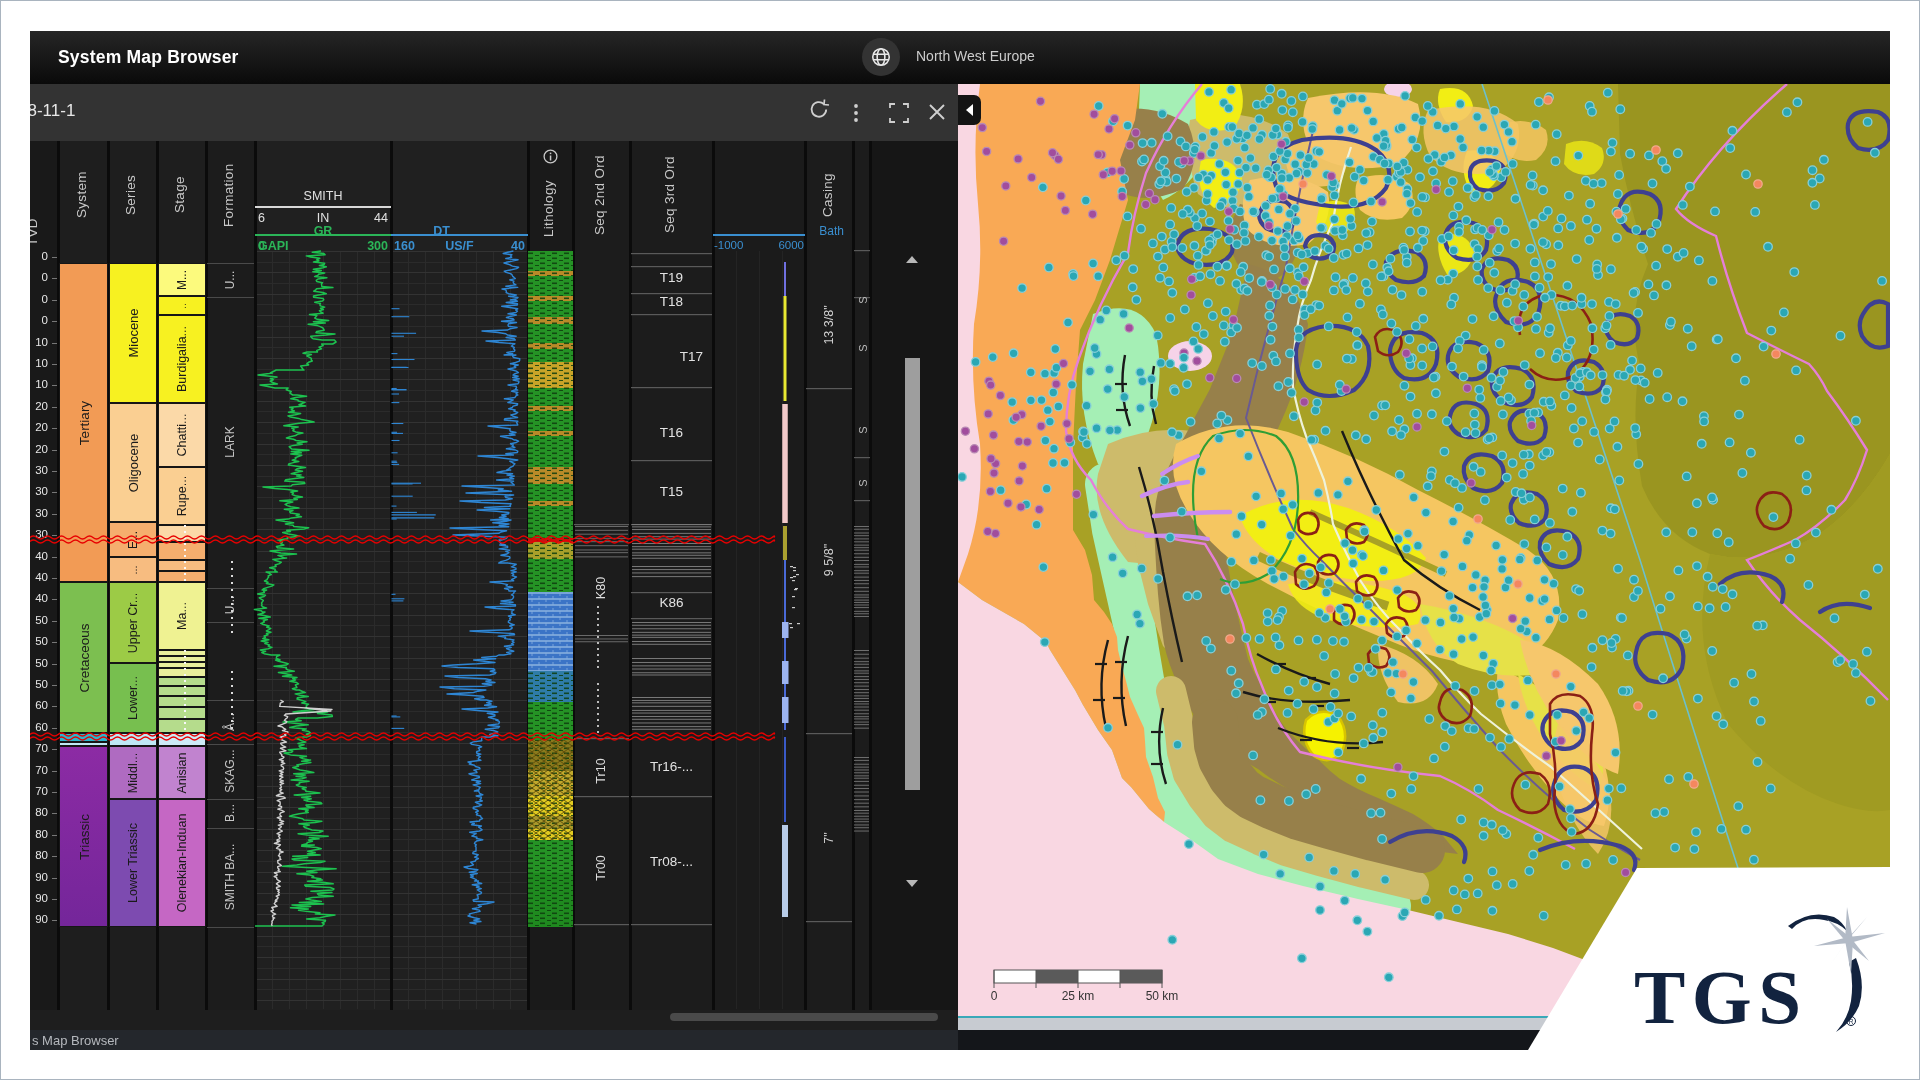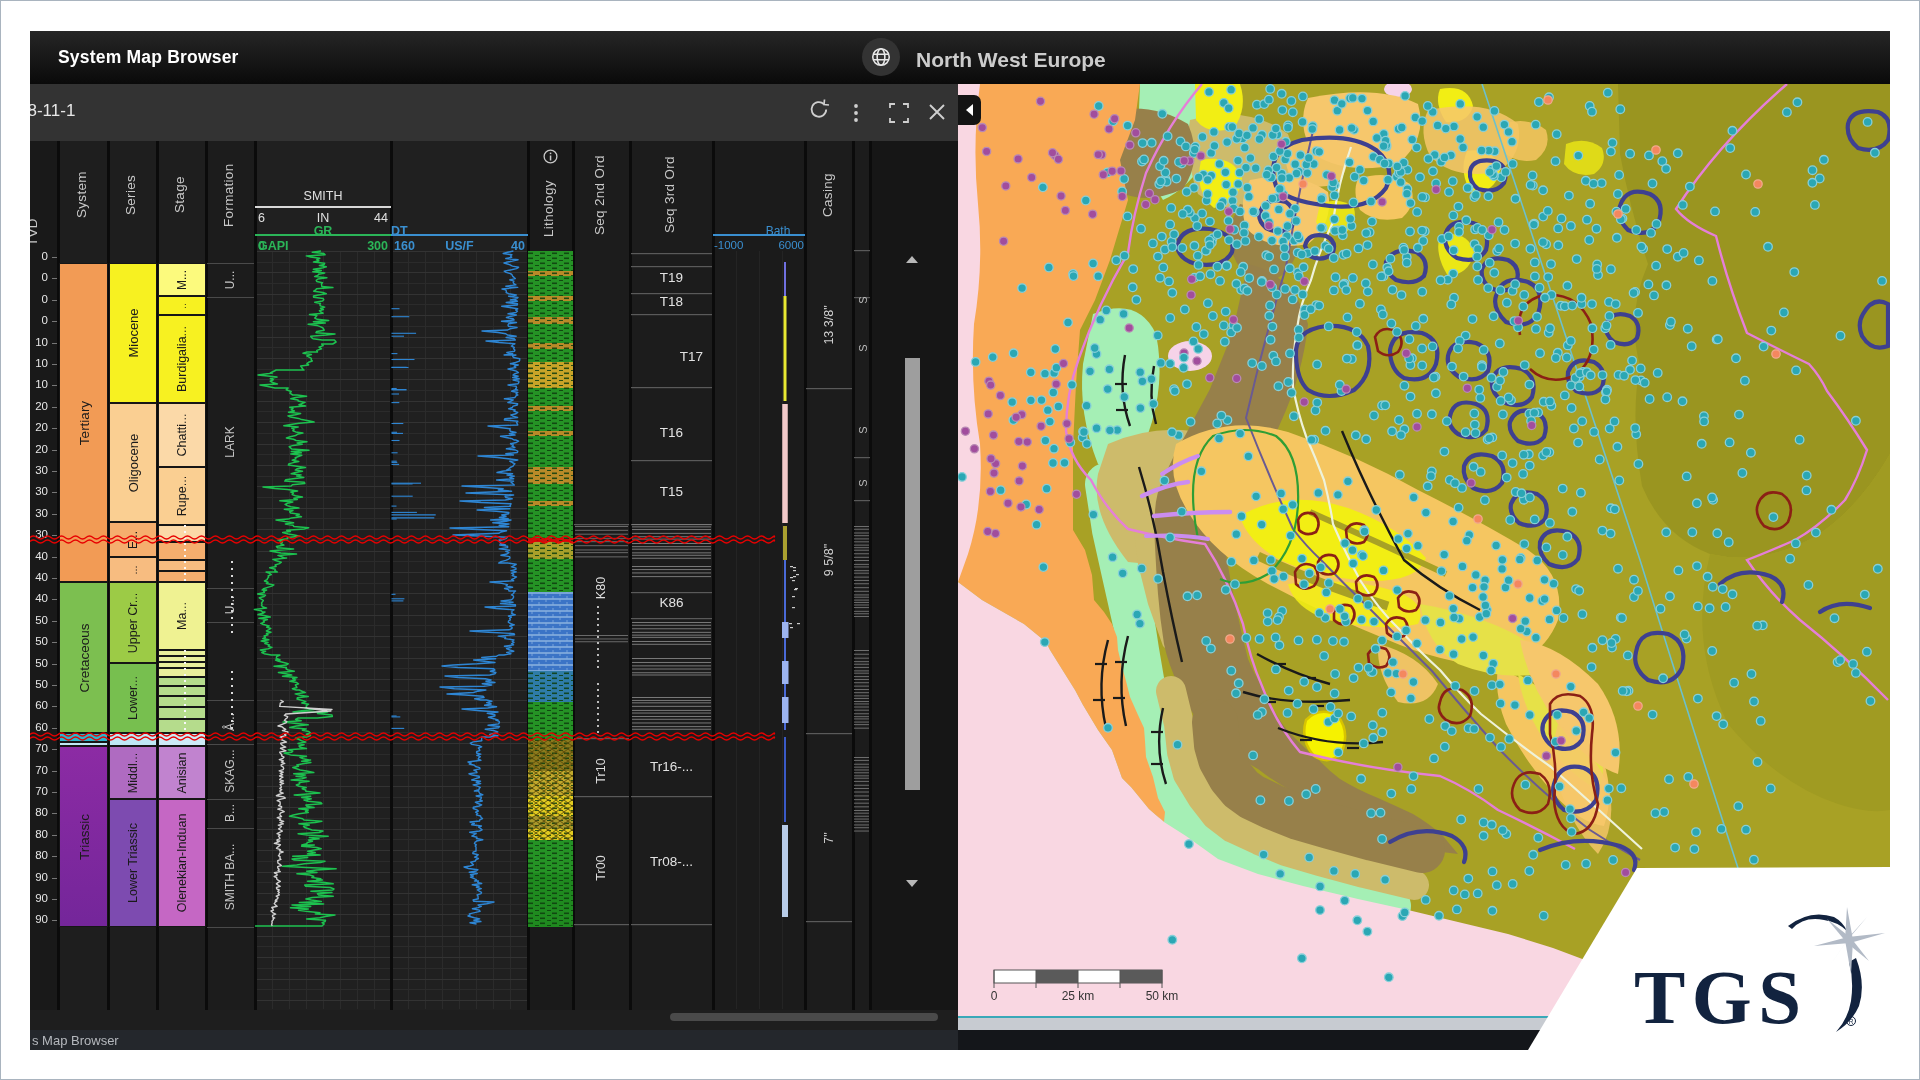--- a/index.html
+++ b/index.html
@@ -12,21 +12,21 @@
 <div id="app">
 
 <div class="abs" style="left:0;top:0;width:1860px;height:53px;background:linear-gradient(#262626,#0a0a0a)">
  <div class="abs" style="left:28px;top:16px;color:#fff;font-size:17.5px;font-weight:bold;letter-spacing:.2px">System Map Browser</div>
  <div class="abs" style="left:832px;top:7px;width:38px;height:38px;border-radius:50%;background:#333"></div>
  <svg class="abs" style="left:840px;top:15px" width="22" height="22" viewBox="0 0 24 24" fill="none" stroke="#e8e8e8" stroke-width="1.7">
    <circle cx="12" cy="12" r="9"></circle>
         <ellipse cx="12" cy="12" rx="4.2" ry="9"></ellipse>
    <path d="M3.5 9h17M3.5 15h17"></path>
  </svg>
- <div class="abs" style="left:886px;top:17px;color:#ccc;font-size:21px;font-weight:bold">North West Europe</div>
+ <div class="abs" style="left:886px;top:17px;color:#ccc;font-size:14px;font-weight:normal">North West Europe</div>
 </div>
 
 <div class="abs" style="left:0;top:53px;width:928px;height:57px;background:#333;overflow:hidden">
  <div class="abs" style="left:-12px;top:17px;color:#e8e8e8;font-size:17px;font-weight:500">48-11-1</div>
  <svg class="abs" style="left:772px;top:14px" width="150" height="30" viewBox="0 0 150 30">
    <g stroke="#cfcfcf" stroke-width="1.8" fill="none">
      <path d="M24.2 11.5 a7.3 7.3 0 1 1 -2.4 -5.5"></path>
      <path d="M22.5 1.5 l-0.5 5 l5 0.5" stroke-width="1.7"></path>
    </g>
    <g fill="#cfcfcf">
@@ -99,28 +99,28 @@
       <span style="position:absolute;left:0;width:130px;text-align:center">IN</span>
       <span style="position:absolute;right:0">44</span>
     </div>
 <div class="abs" style="left:225px;top:193px;width:136px;text-align:center;color:#2bb558;font-size:12.5px;font-weight:bold">GR</div>
 <div class="abs" style="left:225px;top:203px;width:136px;height:2px;background:#2bb558"></div>
 <div class="abs" style="left:228px;top:208px;width:130px;color:#2bb558;font-size:12.5px;font-weight:bold">
       <span style="position:absolute;left:0">0</span>
       <span style="position:absolute;left:0;width:130px;text-align:left">GAPI</span>
       <span style="position:absolute;right:0">300</span>
     </div>
-<div class="abs" style="left:361px;top:193px;width:137px;color:#3a8fd0;font-size:12.5px;font-weight:bold">DT</div>
+<div class="abs" style="left:343px;top:193px;width:137px;text-align:center;color:#3a8fd0;font-size:12.5px;font-weight:bold">DT</div>
 <div class="abs" style="left:361px;top:203px;width:137px;height:2px;background:#3a8fd0"></div>
 <div class="abs" style="left:364px;top:208px;width:131px;color:#3a8fd0;font-size:12.5px;font-weight:bold">
       <span style="position:absolute;left:0">160</span>
       <span style="position:absolute;left:0;width:131px;text-align:center">US/F</span>
       <span style="position:absolute;right:0">40</span>
     </div>
-<div class="abs" style="left:702px;top:193px;width:92px;text-align:center;color:#3a8fd0;font-size:12px">Bath</div>
+<div class="abs" style="left:722px;top:193px;width:92px;text-align:right;color:#3a8fd0;font-size:12px">Bath</div>
 <div class="abs" style="left:683px;top:203px;width:92px;height:2px;background:#3a8fd0"></div>
 <div class="abs" style="left:684px;top:208px;width:90px;color:#3a8fd0;font-size:11.5px">
       <span style="position:absolute;left:0">-1000</span>
       <span style="position:absolute;right:0">6000</span>
     </div>
 
 <div class="abs" style="left:0;top:219px;width:18px;text-align:right;color:#e6e6e6;font-size:11.5px">0</div>
 <div class="abs" style="left:22px;top:226px;width:5px;height:1px;background:#777"></div>
 <div class="abs" style="left:0;top:240px;width:18px;text-align:right;color:#e6e6e6;font-size:11.5px">0</div>
 <div class="abs" style="left:22px;top:247px;width:5px;height:1px;background:#777"></div>

